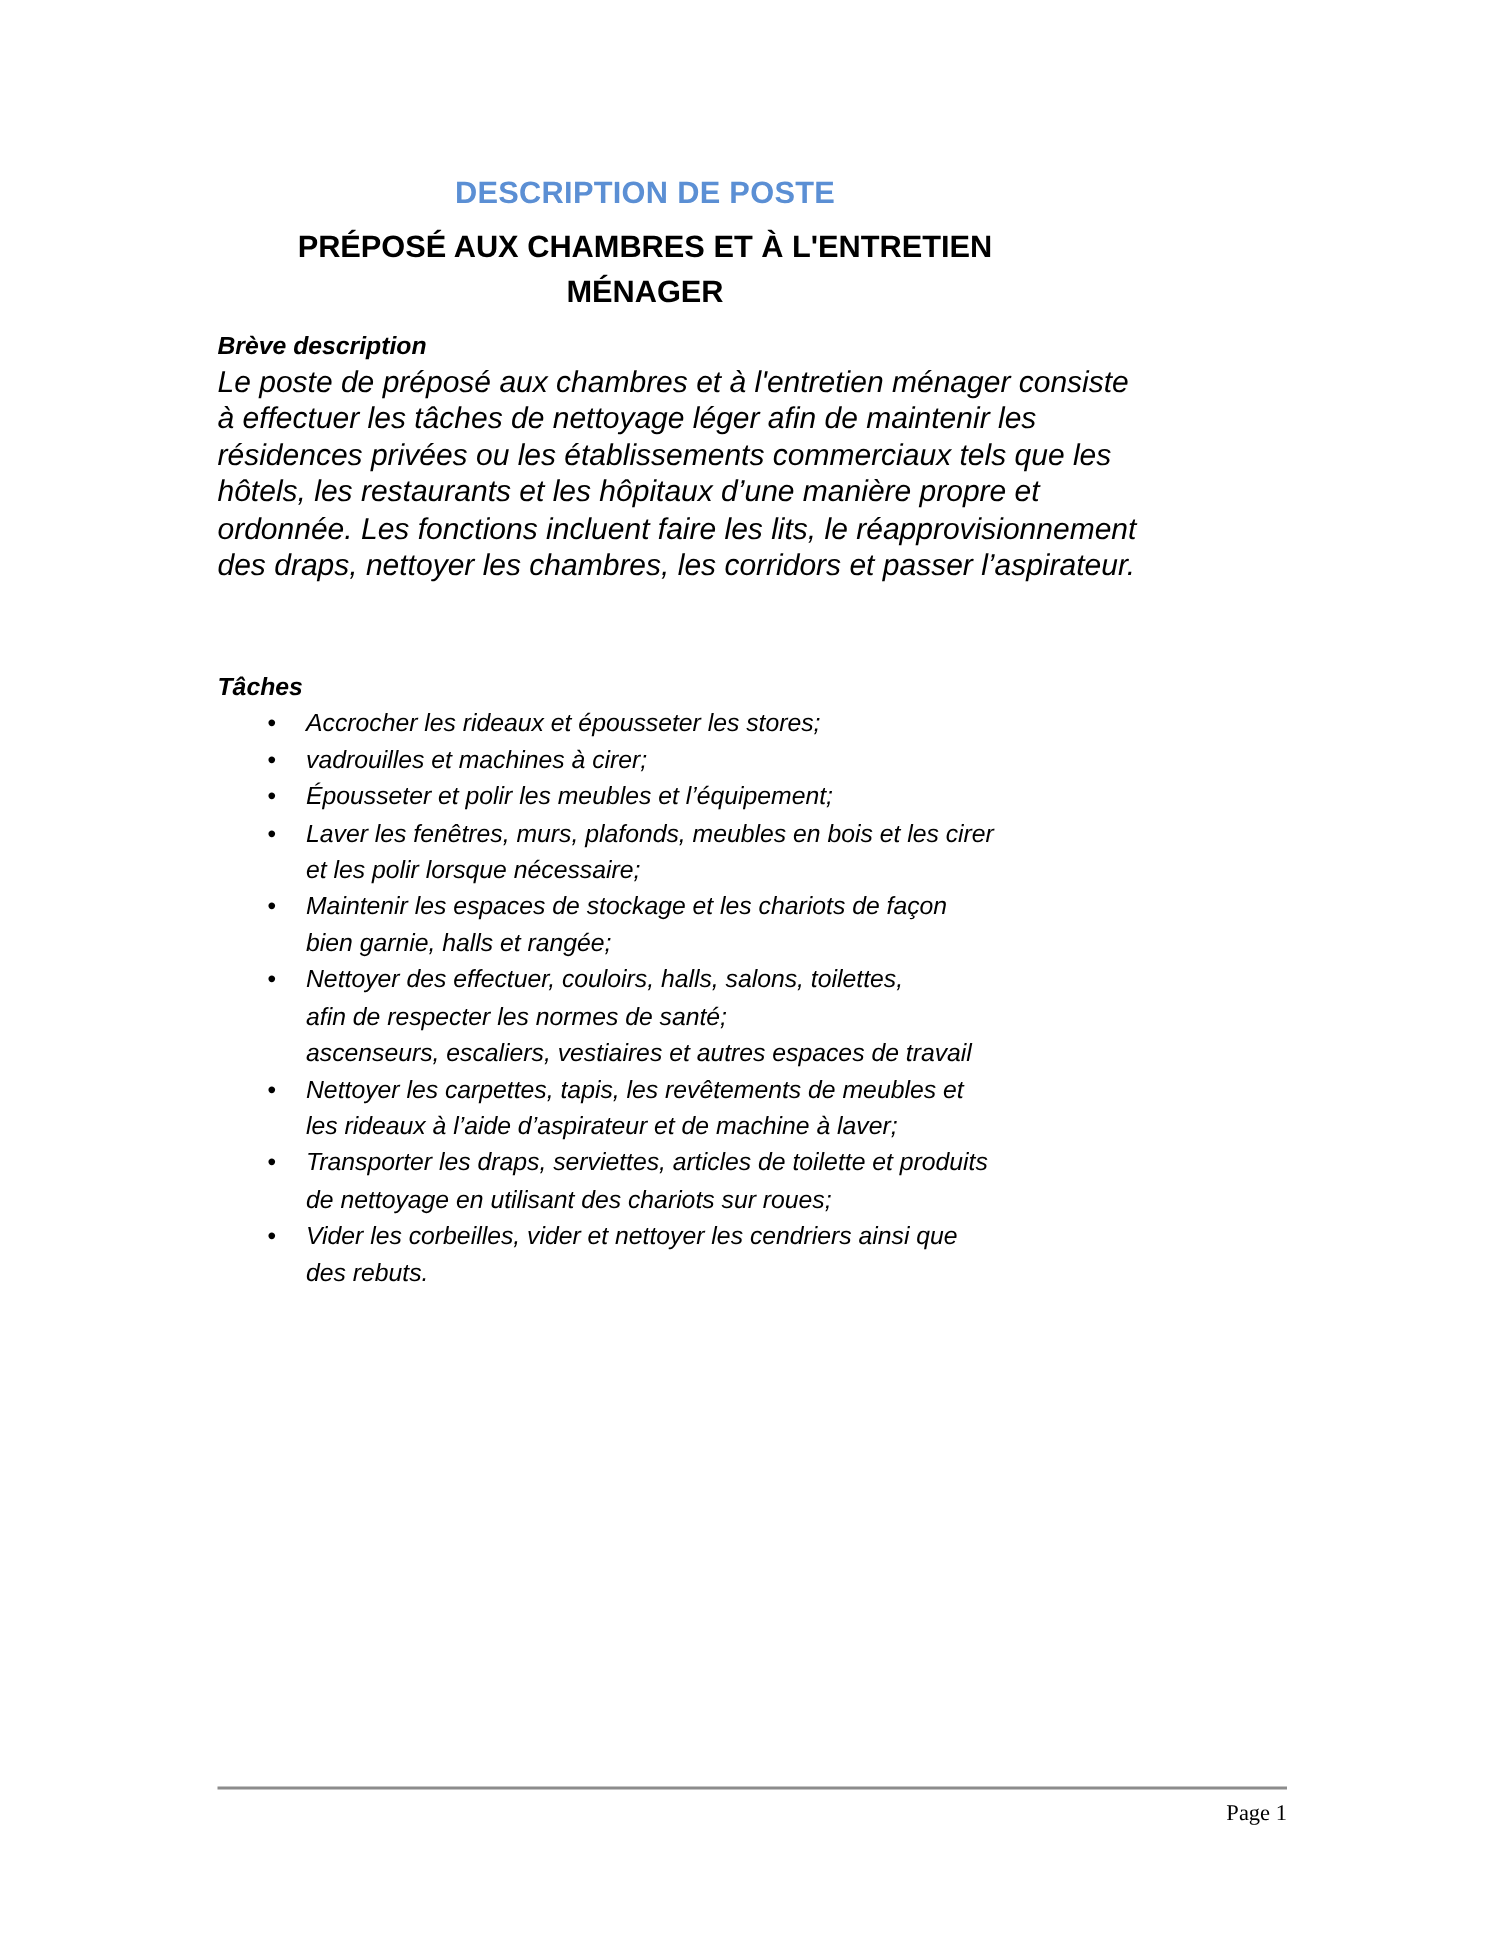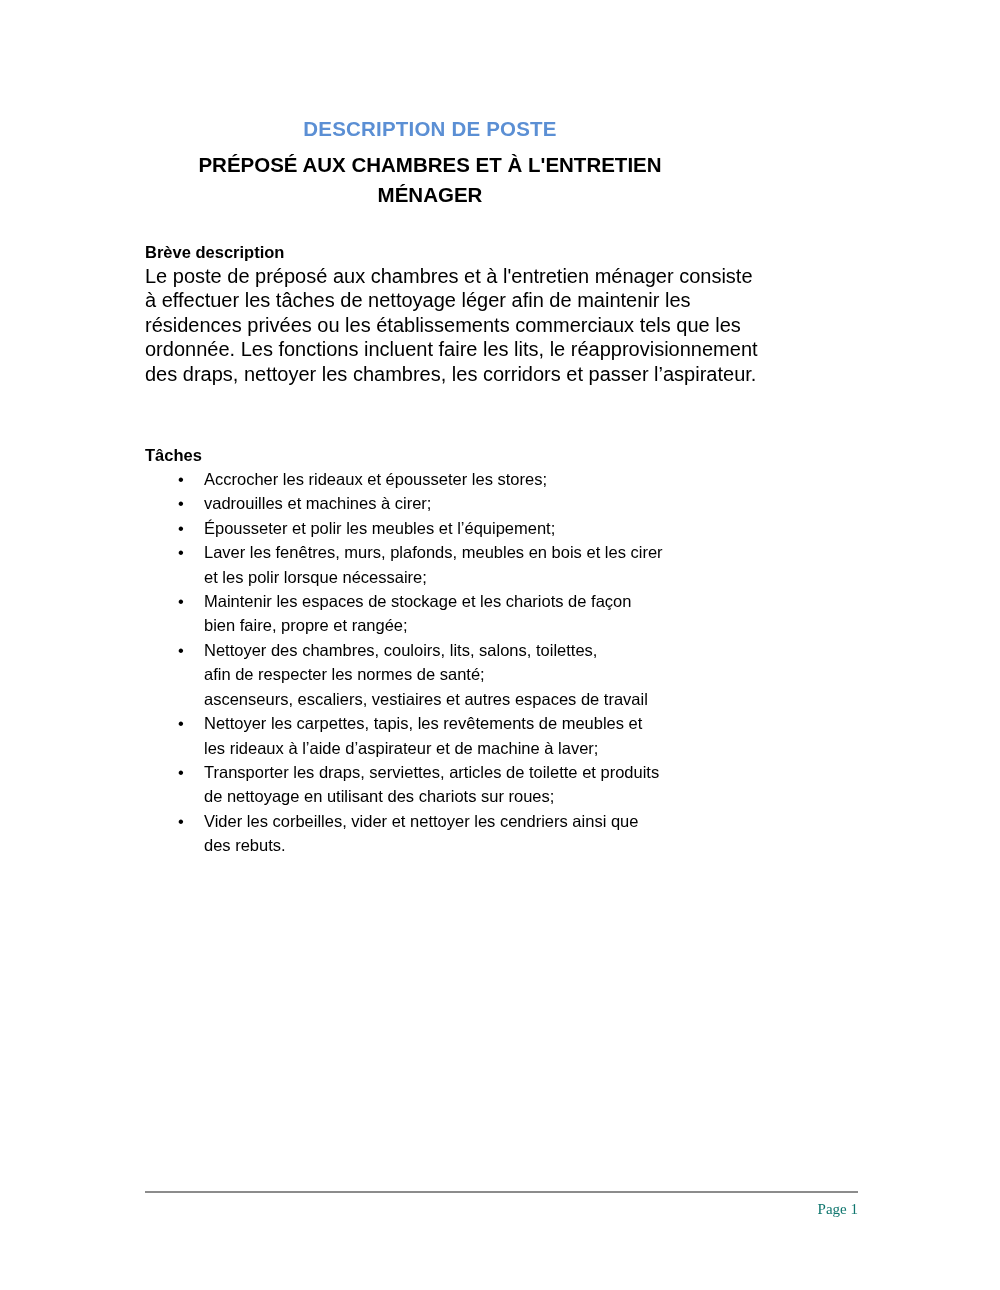--- a/index.html
+++ b/index.html
@@ -41,22 +41,23 @@
     font-weight: bold;
     line-height: 30px;
     margin: 6px 0 0 0;
     color: #000000;
   }
 
   
   .body-area {
     position: absolute;
     left: 145px;
-    top: 240px;
+    top: 219px;
     width: 575px;
+    font-style: italic;
   }
   .section-heading {
     font-size: 16.5px;
     font-weight: bold;
     line-height: 24px;
     margin: 0;
   }
   .intro-paragraph {
     font-size: 20px;
     line-height: 24.4px;
@@ -108,21 +109,21 @@
     height: 0;
     border-top: 2px solid #8c8c8c;
     width: 100%;
   }
   .footer-text {
     font-family: "Liberation Serif", serif;
     font-size: 15px;
     line-height: 22px;
     text-align: right;
     margin-top: 5px;
-    color: #0f766e;
+    color: #000000;
   }
 </style>
 </head>
 <body>
 
 <div class="page">
 
   <div class="title-block">
     <div class="doc-kicker" style="color: rgb(91, 143, 212);">DESCRIPTION DE POSTE</div>
     <div class="doc-title">
@@ -131,20 +132,21 @@
     </div>
   </div>
 
   <div class="body-area">
 
     <div class="section-heading">Brève description</div>
     <div class="intro-paragraph">
         <span class="pline">Le poste de préposé aux chambres et à l'entretien ménager consiste</span>
         <span class="pline">à effectuer les tâches de nettoyage léger afin de maintenir les</span>
         <span class="pline">résidences privées ou les établissements commerciaux tels que les</span>
+        <span class="pline">hôtels, les restaurants et les hôpitaux d’une manière propre et</span>
         <span class="pline">ordonnée. Les fonctions incluent faire les lits, le réapprovisionnement</span>
         <span class="pline">des draps, nettoyer les chambres, les corridors et passer l’aspirateur.</span>
       </div>
 
     <div class="tasks-heading-wrap">
       <div class="section-heading">Tâches</div>
       <ul class="task-list">
           <li>
             <span class="bullet-glyph">•</span>
             <span class="tline">Accrocher les rideaux et épousseter les stores;</span>
@@ -158,25 +160,25 @@
             <span class="tline">Épousseter et polir les meubles et l’équipement;</span>
           </li>
           <li>
             <span class="bullet-glyph">•</span>
             <span class="tline">Laver les fenêtres, murs, plafonds, meubles en bois et les cirer</span>
             <span class="tline">et les polir lorsque nécessaire;</span>
           </li>
           <li>
             <span class="bullet-glyph">•</span>
             <span class="tline">Maintenir les espaces de stockage et les chariots de façon</span>
-            <span class="tline">bien faire, propre et rangée;</span>
-          </li>
-          <li>
-            <span class="bullet-glyph">•</span>
-            <span class="tline">Nettoyer des chambres, couloirs, lits, salons, toilettes,</span>
+            <span class="tline">bien garnie, halls et rangée;</span>
+          </li>
+          <li>
+            <span class="bullet-glyph">•</span>
+            <span class="tline">Nettoyer des effectuer, couloirs, halls, salons, toilettes,</span>
             <span class="tline">afin de respecter les normes de santé;</span>
             <span class="tline">ascenseurs, escaliers, vestiaires et autres espaces de travail</span>
           </li>
           <li>
             <span class="bullet-glyph">•</span>
             <span class="tline">Nettoyer les carpettes, tapis, les revêtements de meubles et</span>
             <span class="tline">les rideaux à l’aide d’aspirateur et de machine à laver;</span>
           </li>
           <li>
             <span class="bullet-glyph">•</span>

